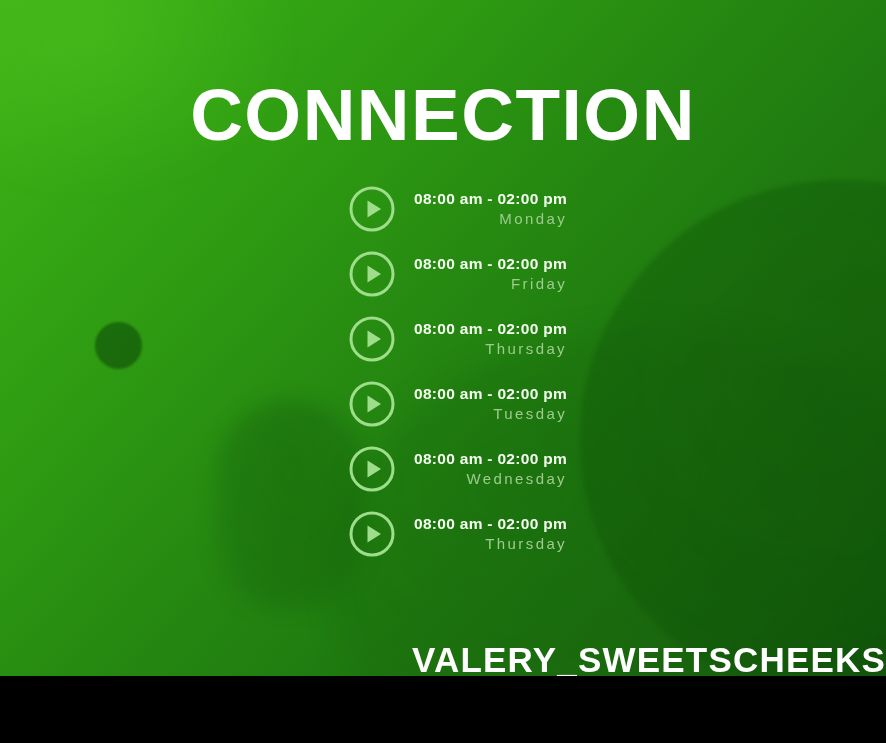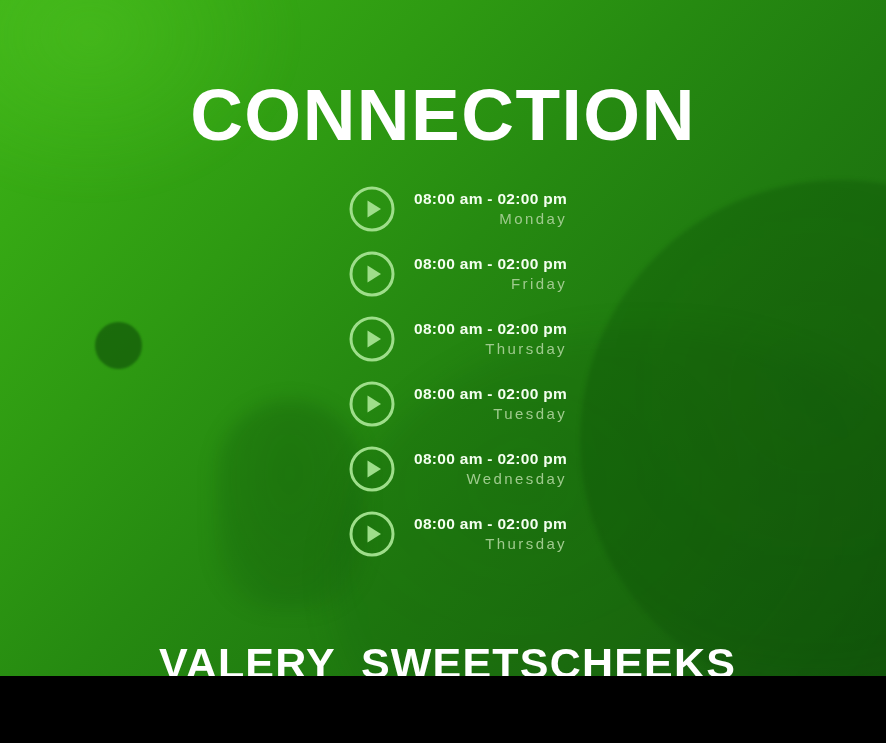--- a/index.html
+++ b/index.html
@@ -127,23 +127,23 @@
     font-size: 15px;
     font-weight: normal;
     letter-spacing: 2.4px;
     white-space: nowrap;
   }
 
   .footer-title {
     position: absolute;
     left: 9px; right: 0;
     top: 642px;
-    text-align: center;
+    text-align: right;
     color: #ffffff;
-    font-size: 43px;
+    font-size: 35px;
     font-weight: bold;
     letter-spacing: 1.2px;
     line-height: 1;
     white-space: nowrap;
   }
 </style>
 </head>
 <body>
 
 <div id="canvas">

